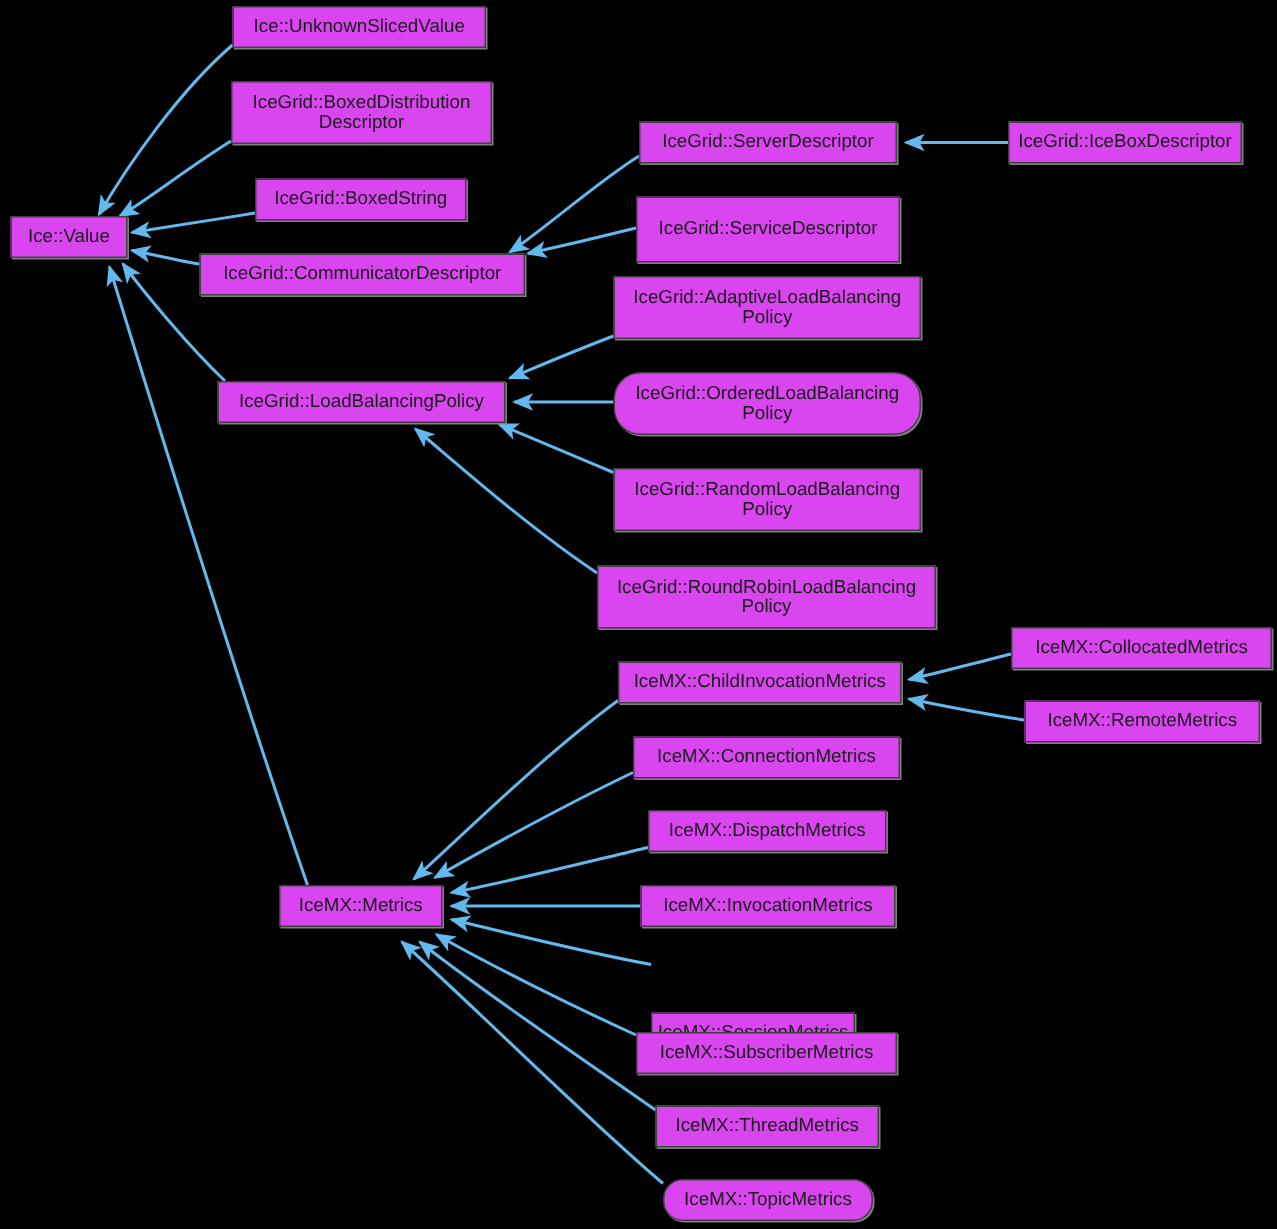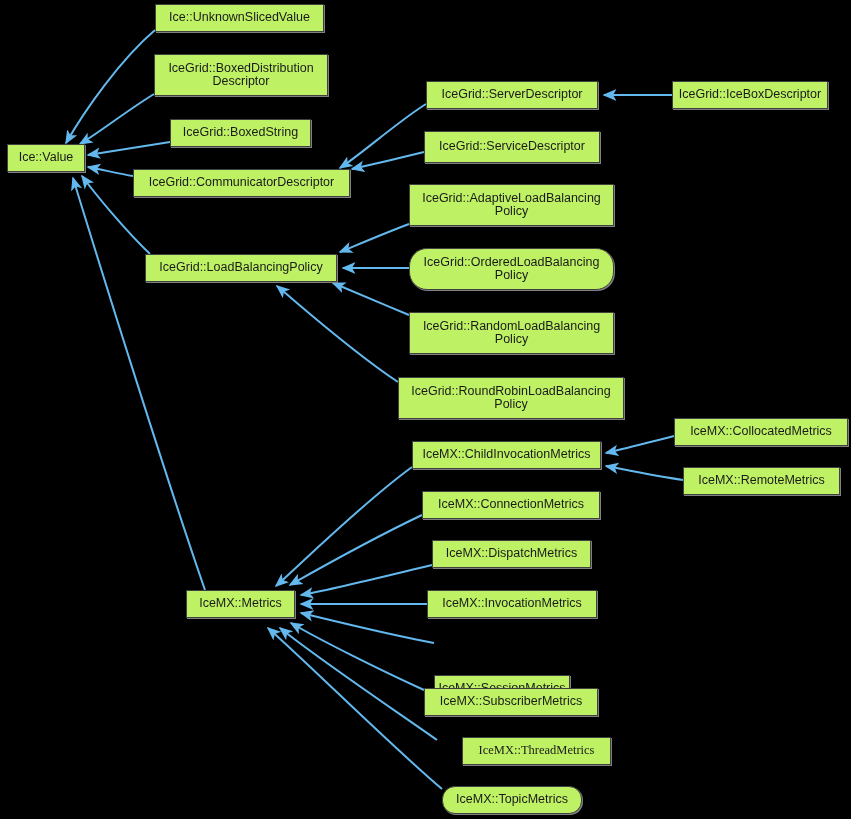--- a/index.html
+++ b/index.html
@@ -19,21 +19,21 @@
     position: absolute;
     left: 0;
     top: 0;
     width: 851px;
     height: 819px;
     pointer-events: none;
   }
   .node {
     position: absolute;
     box-sizing: border-box;
-    background: #bef264;
+    background: #d946ef;
     border: 1px solid #404040;
     box-shadow: 1px 1px 0 0 #808080;
     color: #1a1a1a;
     font-size: 12.5px;
     line-height: 13.5px;
     display: flex;
     align-items: center;
     justify-content: center;
     text-align: center;
     padding: 0 5px;
@@ -79,36 +79,36 @@
       </g>
   </svg>
   <div id="node-layer">
       <div class="node" style="left: 7px; top: 144px; width: 78px; height: 28px;">Ice::Value</div>
       <div class="node" style="left: 155px; top: 4px; width: 169px; height: 28px;">Ice::UnknownSlicedValue</div>
       <div class="node" style="left: 154px; top: 54px; width: 174px; height: 42px;">IceGrid::BoxedDistribution
 Descriptor</div>
       <div class="node" style="left: 170px; top: 119px; width: 141px; height: 28px;">IceGrid::BoxedString</div>
       <div class="node" style="left: 133px; top: 169px; width: 217px; height: 28px;">IceGrid::CommunicatorDescriptor</div>
       <div class="node" style="left: 426px; top: 81px; width: 172px; height: 28px;">IceGrid::ServerDescriptor</div>
-      <div class="node" style="left: 424px; top: 131px; width: 176px; height: 32px;">IceGrid::ServiceDescriptor</div>
+      <div class="node" style="left: 424px; top: 131px; width: 176px; height: 44px;">IceGrid::ServiceDescriptor</div>
       <div class="node" style="left: 672px; top: 81px; width: 156px; height: 28px;">IceGrid::IceBoxDescriptor</div>
       <div class="node" style="left: 145px; top: 254px; width: 192px; height: 28px;">IceGrid::LoadBalancingPolicy</div>
       <div class="node" style="left: 409px; top: 184px; width: 205px; height: 42px;">IceGrid::AdaptiveLoadBalancing
 Policy</div>
       <div class="node" style="left: 409px; top: 248px; width: 205px; height: 42px; border-radius: 18px;">IceGrid::OrderedLoadBalancing
 Policy</div>
       <div class="node" style="left: 409px; top: 312px; width: 205px; height: 42px;">IceGrid::RandomLoadBalancing
 Policy</div>
       <div class="node" style="left: 398px; top: 377px; width: 226px; height: 42px;">IceGrid::RoundRobinLoadBalancing
 Policy</div>
       <div class="node" style="left: 186px; top: 590px; width: 109px; height: 28px;">IceMX::Metrics</div>
       <div class="node" style="left: 412px; top: 441px; width: 189px; height: 28px; text-align: center;">IceMX::ChildInvocationMetrics</div>
       <div class="node" style="left: 674px; top: 418px; width: 174px; height: 28px;">IceMX::CollocatedMetrics</div>
       <div class="node" style="left: 683px; top: 467px; width: 157px; height: 28px;">IceMX::RemoteMetrics</div>
       <div class="node" style="left: 422px; top: 491px; width: 178px; height: 28px;">IceMX::ConnectionMetrics</div>
       <div class="node" style="left: 432px; top: 540px; width: 159px; height: 28px;">IceMX::DispatchMetrics</div>
       <div class="node" style="left: 427px; top: 590px; width: 170px; height: 28px;">IceMX::InvocationMetrics</div>
       <div class="node" style="left: 434px; top: 675px; width: 136px; height: 28px;">IceMX::SessionMetrics</div>
       <div class="node" style="left: 424px; top: 688px; width: 174px; height: 28px;">IceMX::SubscriberMetrics</div>
-      <div class="node" style="left: 462px; top: 737px; width: 149px; height: 28px; font-family: Liberation Serif, serif;">IceMX::ThreadMetrics</div>
+      <div class="node" style="left: 437px; top: 737px; width: 149px; height: 28px;">IceMX::ThreadMetrics</div>
       <div class="node" style="left: 442px; top: 786px; width: 140px; height: 28px; border-radius: 13px;">IceMX::TopicMetrics</div>
     </div>
 </div>
 
 </body></html>

